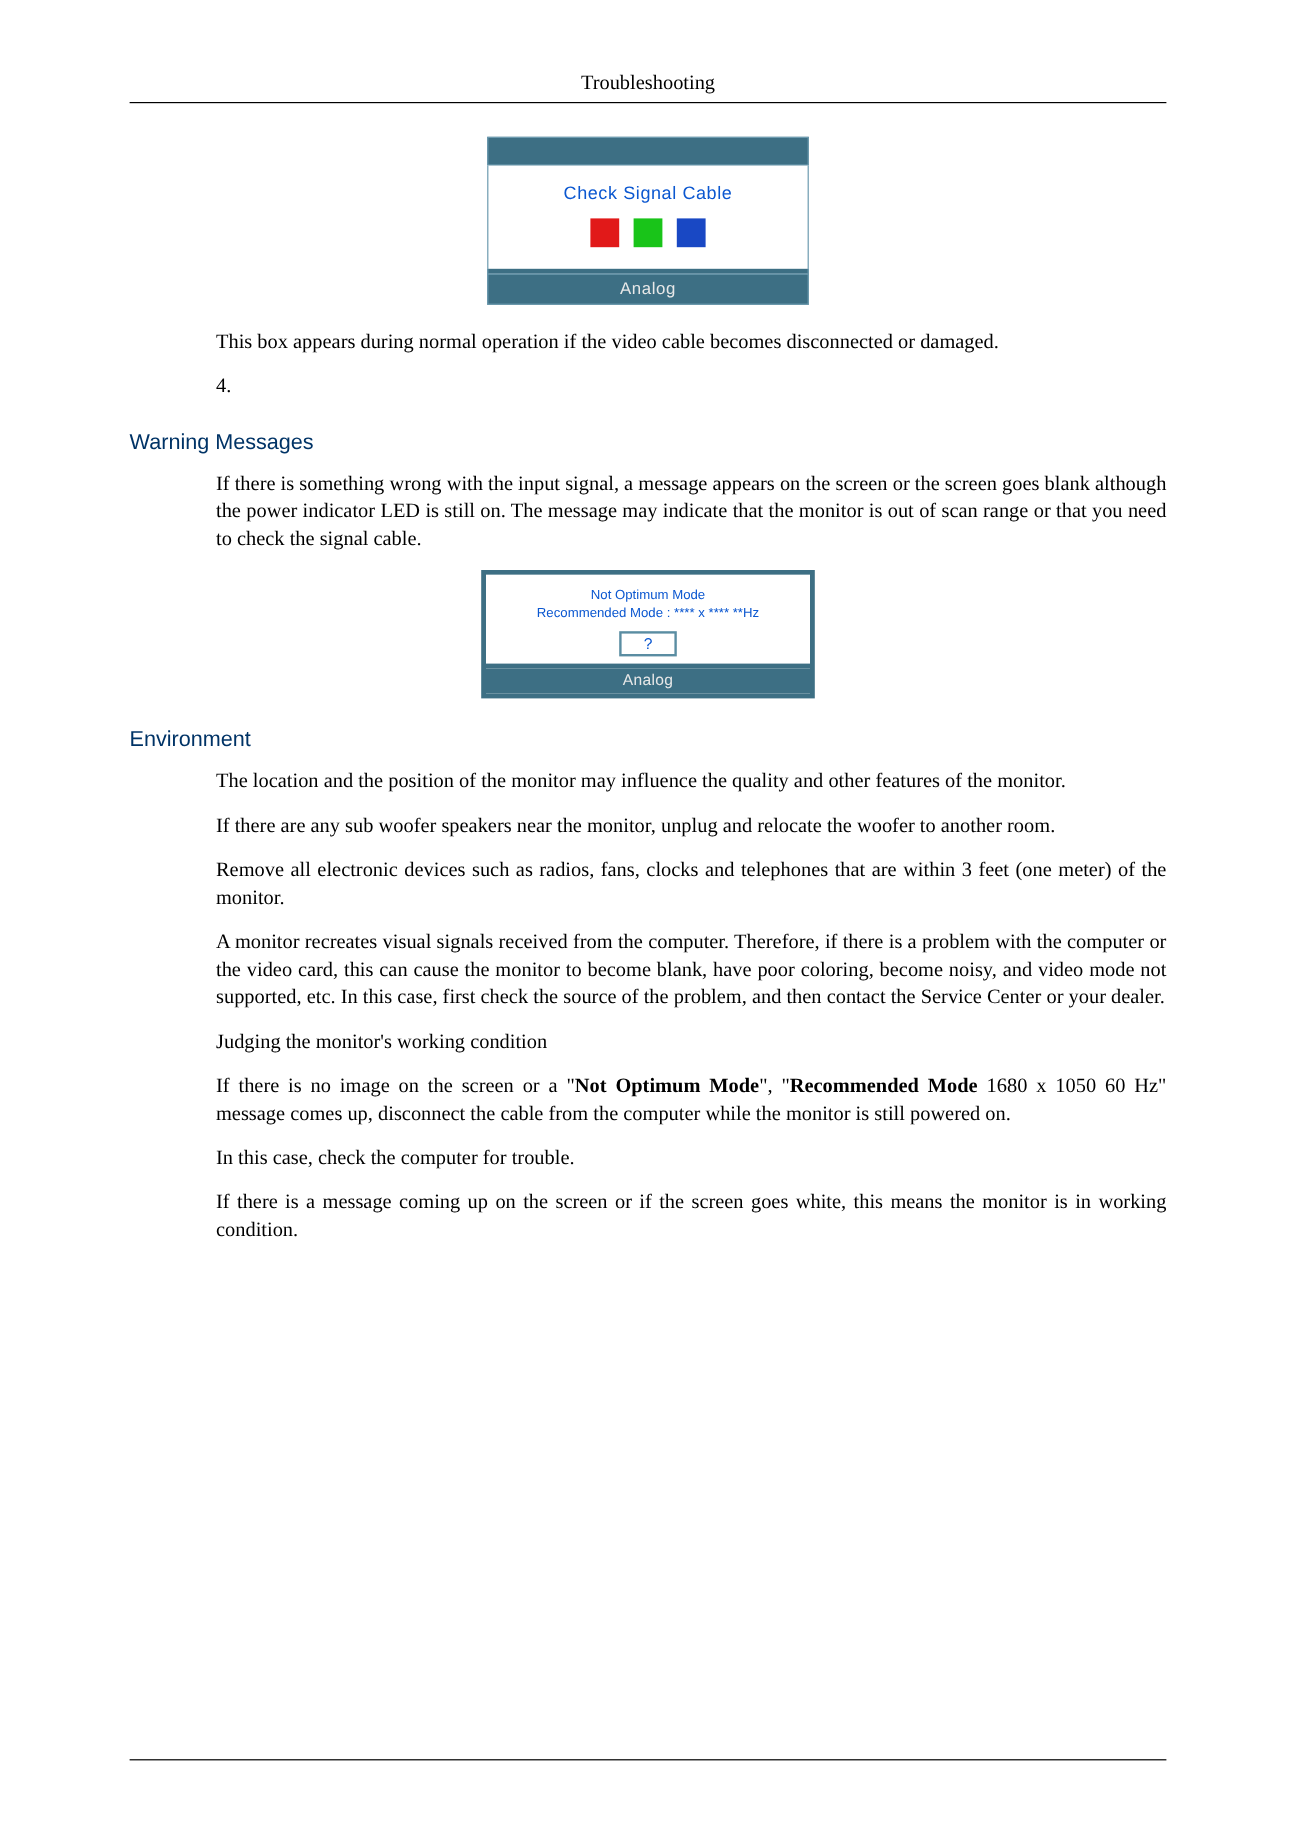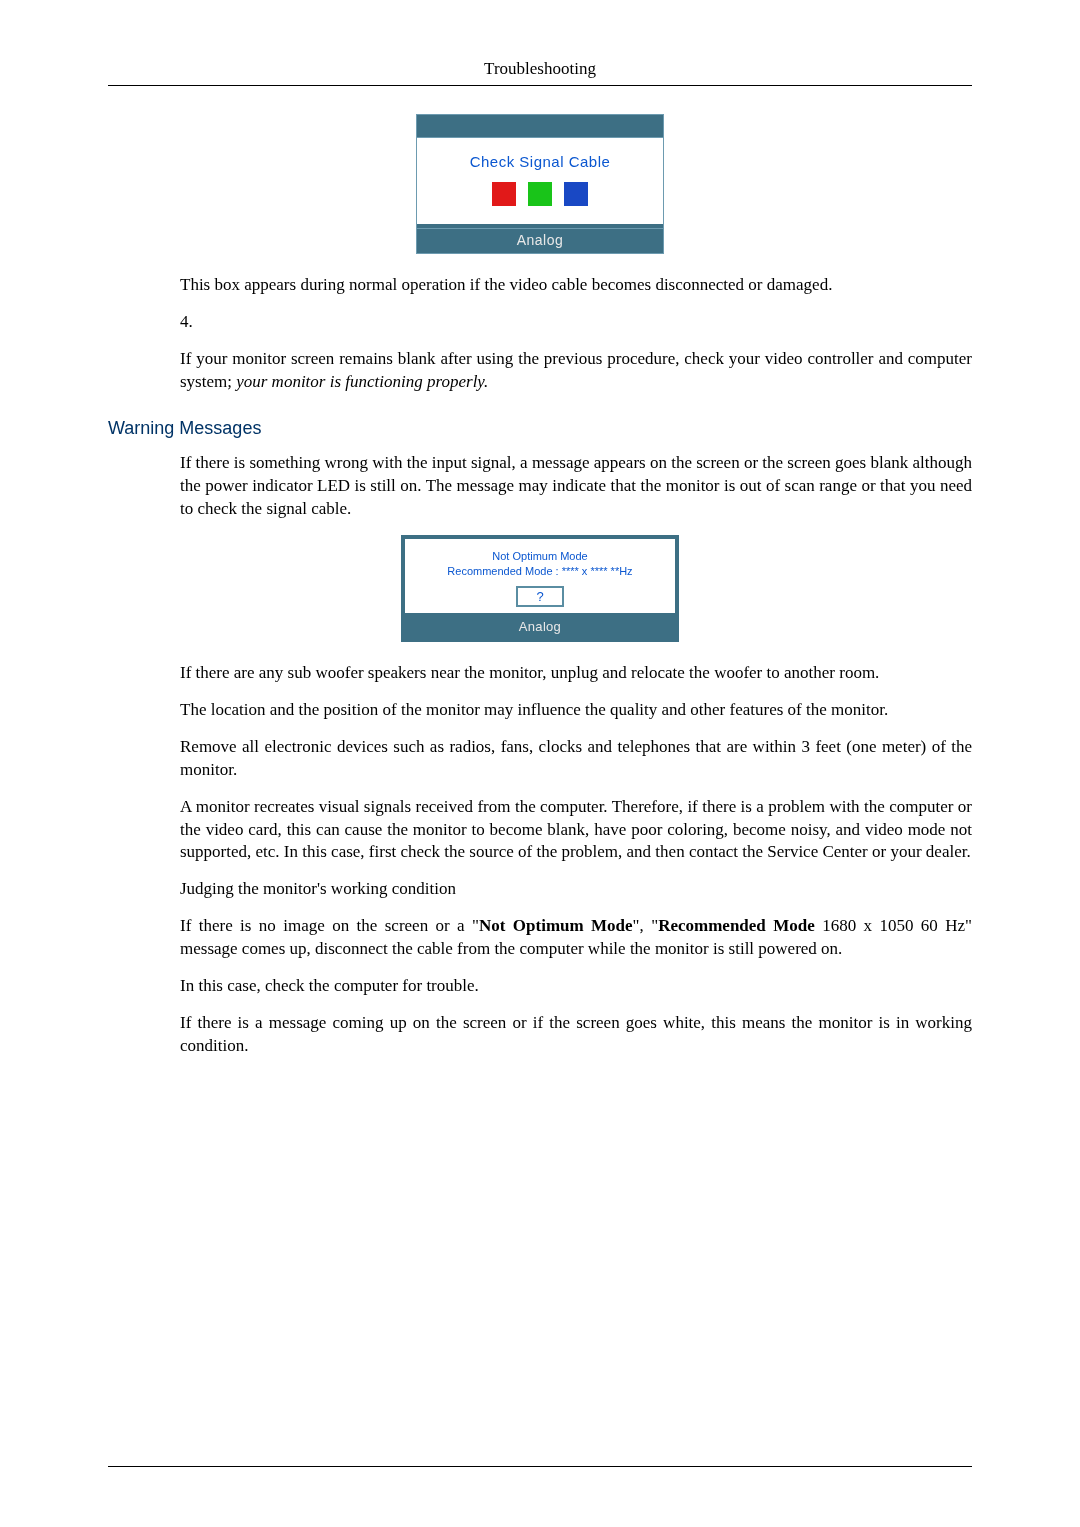--- a/index.html
+++ b/index.html
@@ -57,21 +57,21 @@
   .bold { font-weight: bold; }
   .ital { font-style: italic; }
 
   
   .osd-wrap {
     display: flex;
     justify-content: center;
     margin: 4px 0 20px 0;
   }
   .osd1 {
-    width: 248px;
+    width: 268px;
     box-sizing: border-box;
   }
   .osd-top {
     background: #3d6f84;
     height: 22px;
     border: 1px solid #6d9bb0;
   }
   .osd-mid {
     background: #ffffff;
     border-left: 1px solid #6d9bb0;
@@ -192,45 +192,43 @@
       </div>
     </div>
   </div>
 
   <div class="indent2 para">This box appears during normal operation if the video cable becomes disconnected or damaged.</div>
 
   <div class="ol-row indent1">
     <div class="ol-num">4.</div>
   </div>
 
-  <div class="indent1 para">
-    <span>If your monitor screen remains blank after using the previous procedure, check your video controller and computer system; </span><span class="ital">your monitor is functioning properly.</span>
-  </div>
 
   <div class="section-h">Warning Messages</div>
   <div class="indent1 para">If there is something wrong with the input signal, a message appears on the screen or the screen goes blank although the power indicator LED is still on. The message may indicate that the monitor is out of scan range or that you need to check the signal cable.</div>
 
   <div class="osd-wrap">
     <div class="osd2">
       <div class="osd2-body">
         <div>Not Optimum Mode</div>
         <div>Recommended Mode : **** x ****  **Hz</div>
         <div class="qmark-row">
           <span class="qmark">?</span>
         </div>
       </div>
       <div class="osd2-sep"></div>
       <div class="osd2-foot">
         <span>Analog</span>
       </div>
     </div>
   </div>
 
+  <div class="section-h">Environment</div>
+  <div class="indent1 para">The location and the position of the monitor may influence the quality and other features of the monitor.</div>
   <div class="indent1 para">If there are any sub woofer speakers near the monitor, unplug and relocate the woofer to another room.</div>
-  <div class="indent1 para">The location and the position of the monitor may influence the quality and other features of the monitor.</div>
   <div class="indent1 para">Remove all electronic devices such as radios, fans, clocks and telephones that are within 3 feet (one meter) of the monitor.</div>
 
   <div class="indent1 para">A monitor recreates visual signals received from the computer. Therefore, if there is a problem with the computer or the video card, this can cause the monitor to become blank, have poor coloring, become noisy, and video mode not supported, etc. In this case, first check the source of the problem, and then contact the Service Center or your dealer.</div>
   <div class="indent1 para">Judging the monitor's working condition</div>
   <div class="indent1 para">
     <span>If there is no image on the screen or a "</span><span class="bold">Not Optimum Mode</span><span>", "</span><span class="bold">Recommended Mode</span><span> 1680 x 1050 60 Hz" message comes up, disconnect the cable from the computer while the monitor is still powered on.</span>
   </div>
   <div class="indent1 para">In this case, check the computer for trouble.</div>
   <div class="indent1 para">If there is a message coming up on the screen or if the screen goes white, this means the monitor is in working condition.</div>
 

